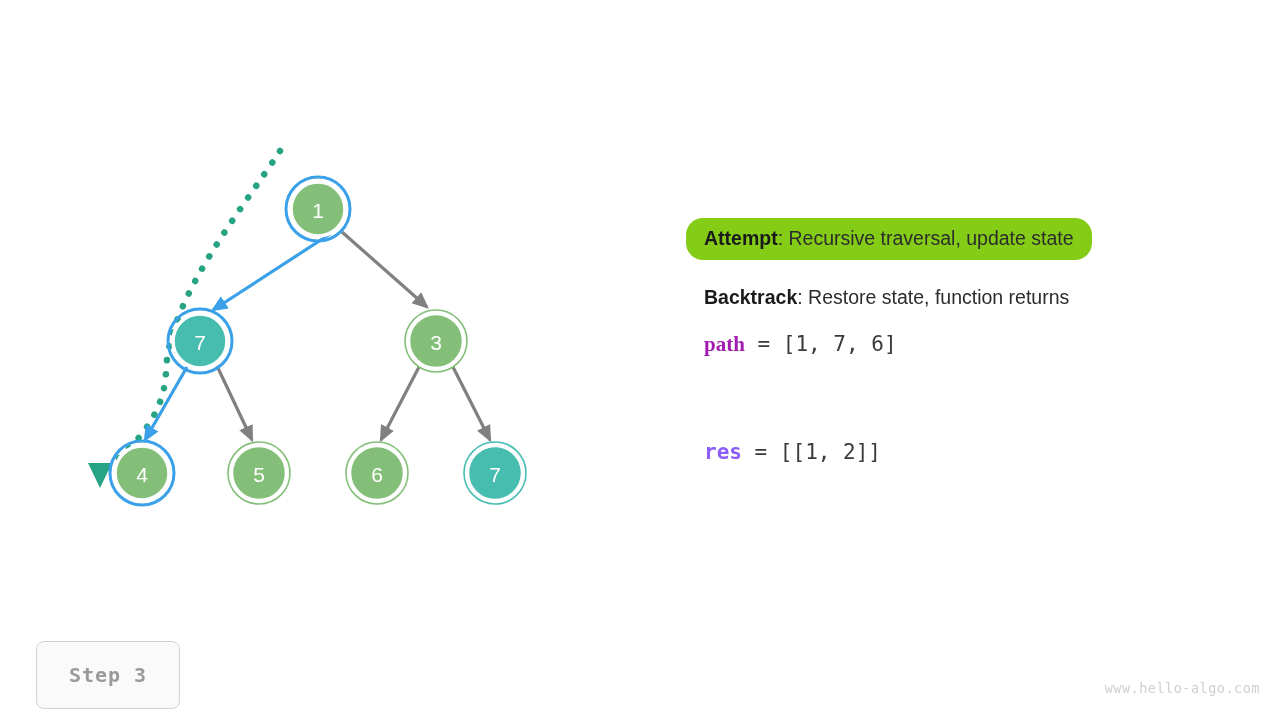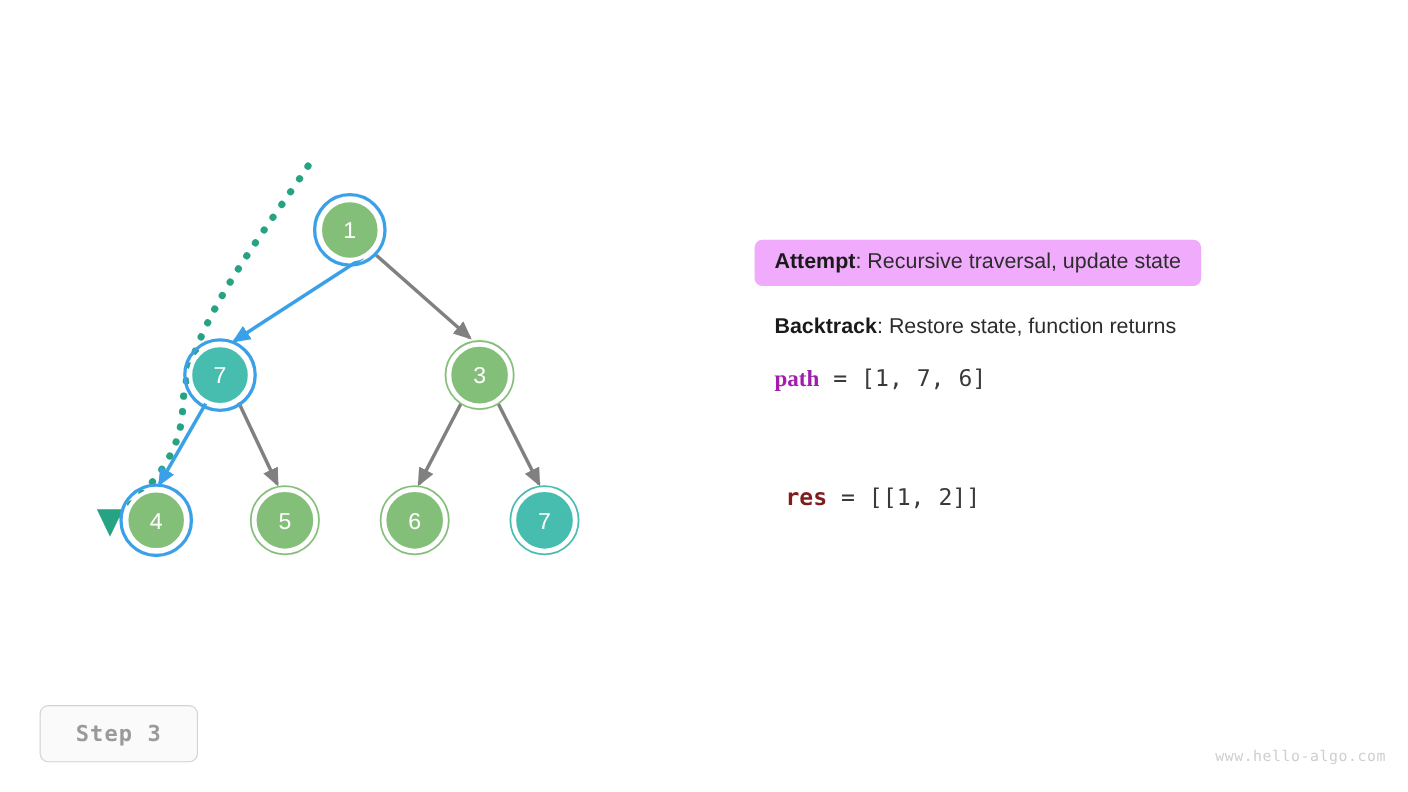--- a/index.html
+++ b/index.html
@@ -34,22 +34,22 @@
   
   .panel {
     position: absolute;
     left: 686px;
     top: 218px;
     width: 520px;
   }
 
   .line-attempt {
     display: inline-block;
-    background: #f0abfc;
-    border-radius: 7px;
+    background: #84cc16;
+    border-radius: 17px;
     padding: 11px 18px 11px 18px;
     font-size: 19.5px;
     color: #2c2c2c;
     line-height: 1;
     white-space: nowrap;
   }
   .line-backtrack {
     margin-top: 28px;
     padding-left: 18px;
     font-size: 19.5px;
@@ -63,29 +63,29 @@
     padding-left: 18px;
     font-family: "DejaVu Sans Mono", "Liberation Mono", monospace;
     font-size: 21px;
     color: #3a3a3a;
     white-space: pre;
     line-height: 1;
   }
   .code-path { margin-top: 27px; }
   .code-res  { margin-top: 87px; }
   .var-path { color: #a21caf; font-weight: bold; font-family: Liberation Serif, serif; }
-  .var-res  { color: #7f1d1d; font-weight: bold; margin-left: 10px; }
+  .var-res  { color: #8b5cf6; font-weight: bold; }
 
   
   .step-badge {
     position: absolute;
     left: 36px;
     top: 641px;
     width: 144px;
-    height: 52px;
+    height: 68px;
     box-sizing: border-box;
     border: 1px solid #d2d2d2;
     border-radius: 8px;
     background: #fafafa;
     color: #9a9a9a;
     font-family: "DejaVu Sans Mono", "Liberation Mono", monospace;
     font-size: 20px;
     font-weight: bold;
     letter-spacing: 1px;
     display: flex;

